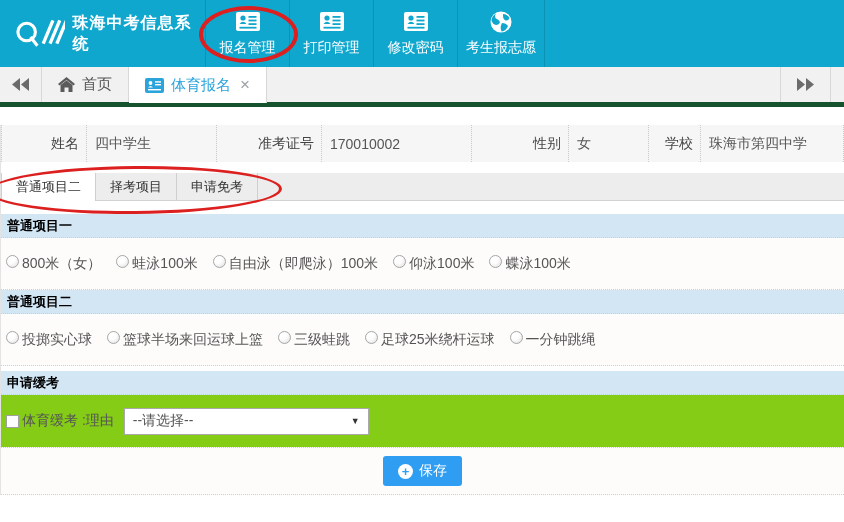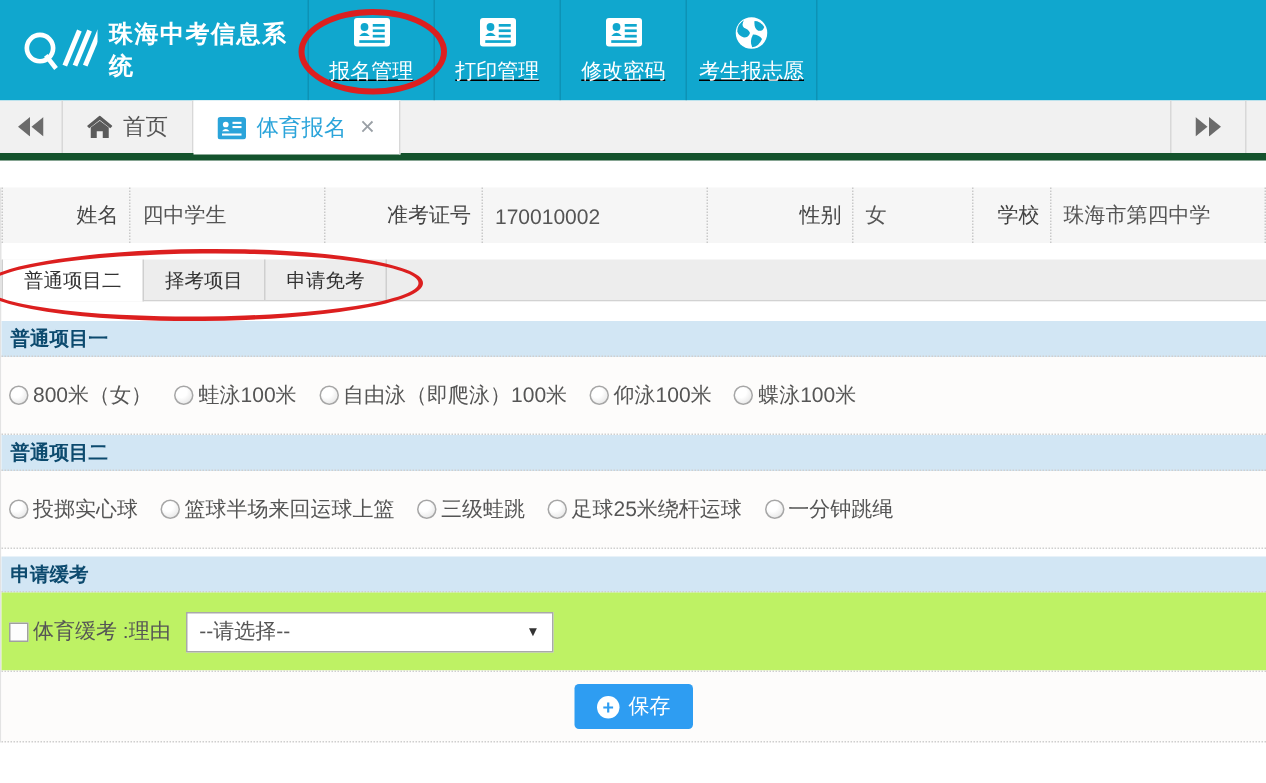--- a/index.html
+++ b/index.html
@@ -12,21 +12,21 @@
   
   .header {
     height:67px; background:#10a7ce; display:flex; align-items:stretch;
   }
   .logo { display:flex; align-items:center; padding-left:14px; width:205px; }
   .logo svg { margin-right:8px; }
   .logo-text { color:#fff; font-size:16px; font-weight:bold; letter-spacing:1px; }
   .nav { display:flex; }
   .nav-item {
     min-width:84px; padding:0 8px; display:flex; flex-direction:column; align-items:center;
-    justify-content:center; border-left:1px solid rgba(0,55,70,.18); cursor:pointer;text-decoration:underline;
+    justify-content:center; border-left:1px solid rgba(0,55,70,.18); cursor:pointer;
   }
   .nav-item:last-child { border-right:1px solid rgba(0,55,70,.18); }
   .nav-item .nav-label { color:#fff; font-size:14px; margin-top:4px; white-space:nowrap; }
   
   .tabbar {
     height:40px; background:#f1f1f1; display:flex; align-items:stretch;
     border-bottom:5px solid #14532d;
   }
   .scroll-btn {
     width:42px; display:flex; align-items:center; justify-content:center;
@@ -58,37 +58,37 @@
   .subtab {
     padding:0 14px; display:flex; align-items:center; font-size:13px; color:#333;
     border-right:1px solid #cfcfcf; cursor:pointer; white-space:nowrap;
   }
   .subtab:first-child { border-left:1px solid #cfcfcf; }
   .subtab.active { background:#fff; margin-bottom:-1px; }
   
   .form-area { background:#fff; padding-top:13px; }
   .sec-header {
     height:24px; background:#d2e6f4; display:flex; align-items:center;
-    padding-left:6px; font-size:13px; font-weight:bold; color:#0c4a6e;
+    padding-left:6px; font-size:13px; font-weight:bold; color:#000000;
     border-bottom:1px dotted #cfcfcf;
   }
   .opt-row {
     height:52px; display:flex; align-items:center; padding-left:5px; gap:15px;
     border-bottom:1px dotted #cfcfcf; background:#fdfcfb;
   }
-  .opt { display:flex; align-items:center; font-size:14px; color:#555; cursor:pointer; white-space:nowrap; }
+  .opt { display:flex; font-size:14px; color:#555; cursor:pointer; white-space:nowrap; }
   .radio {
     width:13px; height:13px; border-radius:50%; border:1px solid #a6a6a6;
     background:radial-gradient(circle at 35% 30%, #ffffff 35%, #dedede 100%);
     margin-right:3px; flex:none;
   }
   .gap6 { height:5px; background:#fff; }
   .check-row {
     height:52px; display:flex; align-items:center; padding-left:5px;
-    background:#bef264; font-size:14px; color:#555;
+    background:#84cc16; font-size:14px; color:#555;
   }
   .checkbox { width:13px; height:13px; border:1px solid #a0a0a0; background:#fdfdfd; margin-right:3px; flex:none; }
   .select-box {
     margin-left:10px; width:245px; height:27px; border:1px solid #a9a9a9; background:#fff;
     display:flex; align-items:center; padding:0 8px; font-size:14px; color:#555; cursor:pointer;
   }
   .select-box .arr { margin-left:auto; font-size:9px; color:#333; }
   .save-row {
     height:48px; display:flex; align-items:center; justify-content:center;
     border-top:1px dotted #cfcfcf; border-bottom:1px dotted #cfcfcf; background:#fdfcfb;

